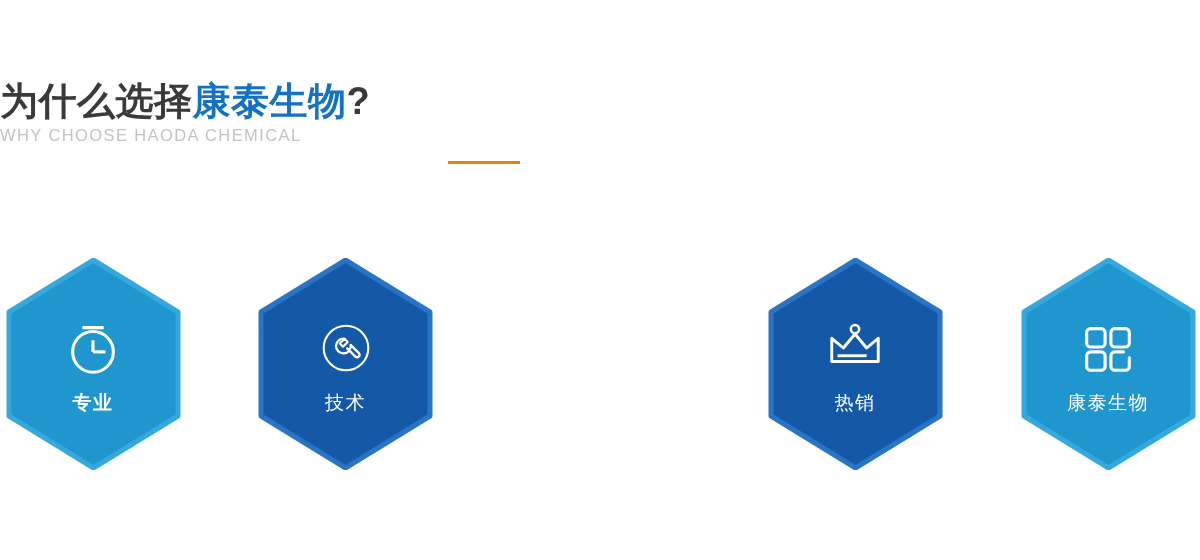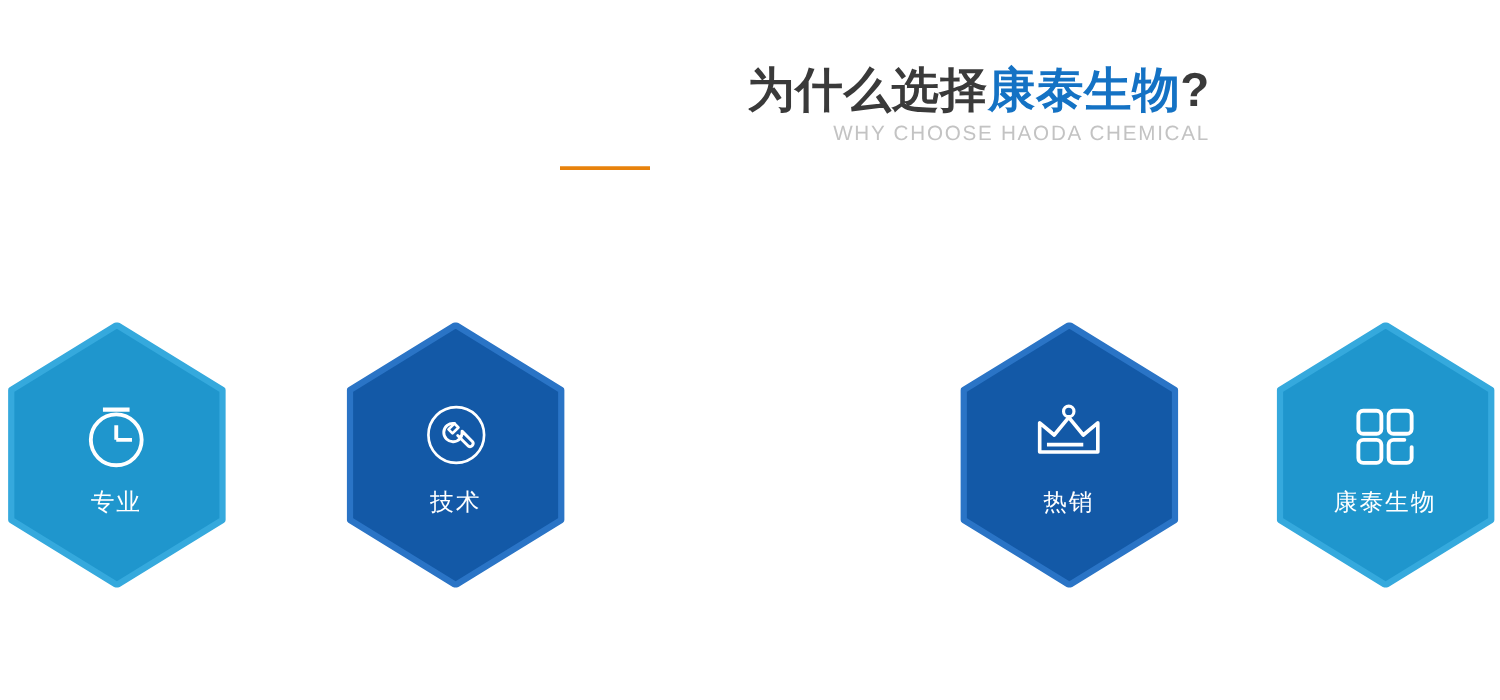--- a/index.html
+++ b/index.html
@@ -14,22 +14,22 @@
     overflow: hidden;
     position: relative;
   }
 
   
   .header {
     position: absolute;
     top: 0;
     left: 0;
     width: 968px;
-    padding-top: 52px;
-    text-align: right;
+    padding-top: 80px;
+    text-align: left;
   }
   .headline {
     font-size: 38px;
     font-weight: bold;
     line-height: 1.15;
     color: #3a3a3a;
     letter-spacing: 0.5px;
     white-space: nowrap;
   }
   .headline .hl-accent { color: #1472c4; }
@@ -107,36 +107,36 @@
     <span>为什么选择</span><span class="hl-accent" style="color: rgb(20, 114, 196);">康泰生物</span><span class="hl-mark">?</span>
   </div>
   <div class="subhead" style="color: rgb(195, 195, 195);">WHY CHOOSE HAODA CHEMICAL</div>
   <div class="divider-wrap">
     <div class="divider" style="background: rgb(232, 130, 12);"></div>
   </div>
 </div>
 
 <div class="hex-row">
 
-  <div class="hex-cell" id="cell-0" style="left: 5.5px;">
+  <div class="hex-cell" id="cell-0" style="left: 5.5px; font-weight: bold;">
     <svg class="hex-shape" viewBox="0 0 175 212">
       <polygon points="87.5,2 172,54 172,158 87.5,210 3,158 3,54" fill="#1f96cd" stroke="#35a9dd" stroke-width="5" stroke-linejoin="round"></polygon>
     </svg>
     <div class="hex-content">
       <svg class="hex-icon" viewBox="0 0 64 64">
         <circle cx="32" cy="36" r="21" fill="none" stroke="#ffffff" stroke-width="3.2"></circle>
         <line x1="21" y1="11" x2="43" y2="11" stroke="#ffffff" stroke-width="3.4" stroke-linecap="butt"></line>
         <line x1="32" y1="36" x2="32" y2="24" stroke="#ffffff" stroke-width="3.2" stroke-linecap="butt"></line>
         <line x1="32" y1="36" x2="45" y2="36" stroke="#ffffff" stroke-width="3.2" stroke-linecap="butt"></line>
       </svg>
       <div class="hex-label">专业</div>
     </div>
   </div>
 
-  <div class="hex-cell" id="cell-1" style="left: 277px;">
+  <div class="hex-cell" id="cell-1" style="left: 258px;">
     <svg class="hex-shape" viewBox="0 0 175 212">
       <polygon points="87.5,2 172,54 172,158 87.5,210 3,158 3,54" fill="#1359a7" stroke="#2a74c6" stroke-width="5" stroke-linejoin="round"></polygon>
     </svg>
     <div class="hex-content">
       <svg class="hex-icon" viewBox="0 0 64 64">
         <circle cx="32" cy="32" r="23" fill="none" stroke="#ffffff" stroke-width="2.2"></circle>
         <path d="M30.5 22.5 A7.6 7.6 0 1 0 36.8 28.8 L45.5 37.5 A2.6 2.6 0 0 1 41.9 41.1 L33.2 32.4" fill="none" stroke="#ffffff" stroke-width="2.4" stroke-linecap="round" stroke-linejoin="round"></path>
         <path d="M30.5 22.5 L25.6 27.4 L28.9 30.7 L33.8 25.8 Z" fill="none" stroke="#ffffff" stroke-width="2.2" stroke-linejoin="round"></path>
       </svg>
       <div class="hex-label">技术</div>

